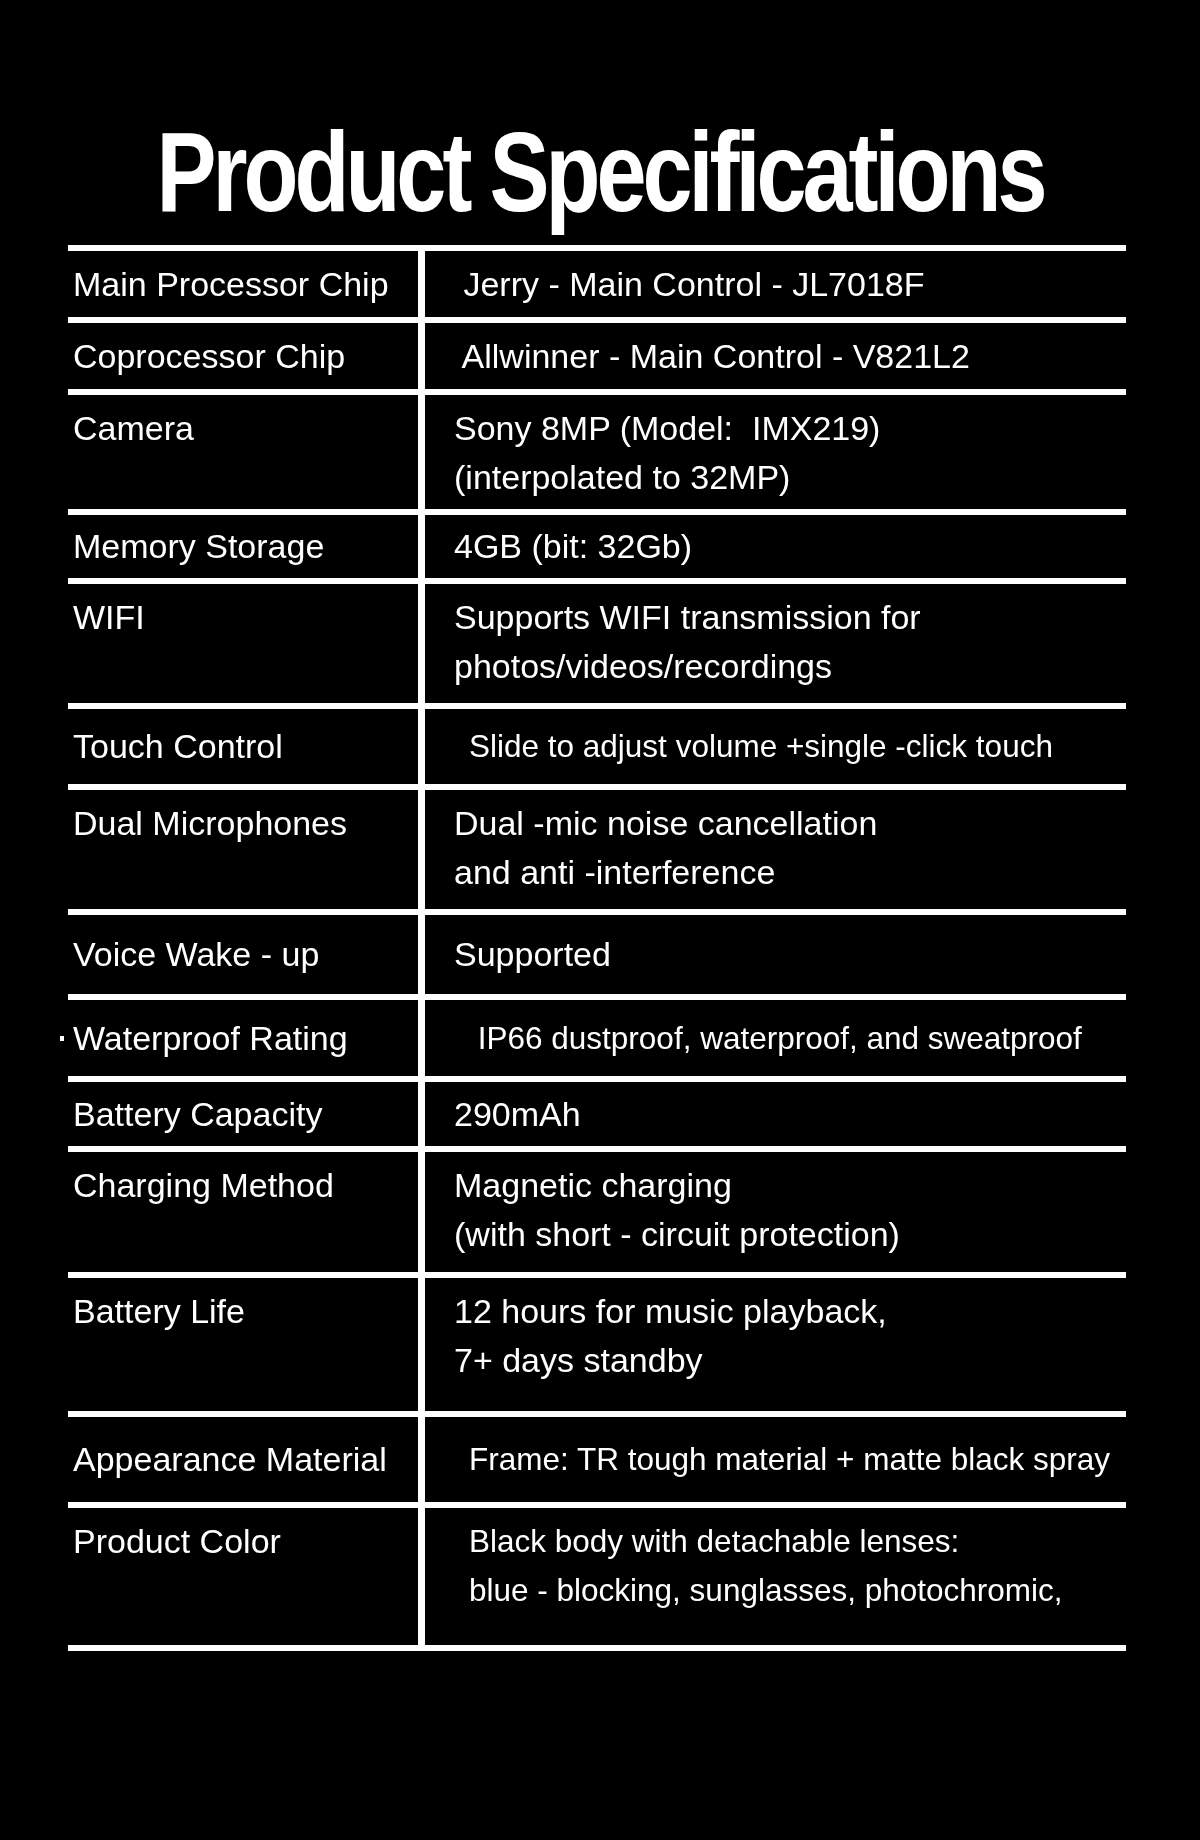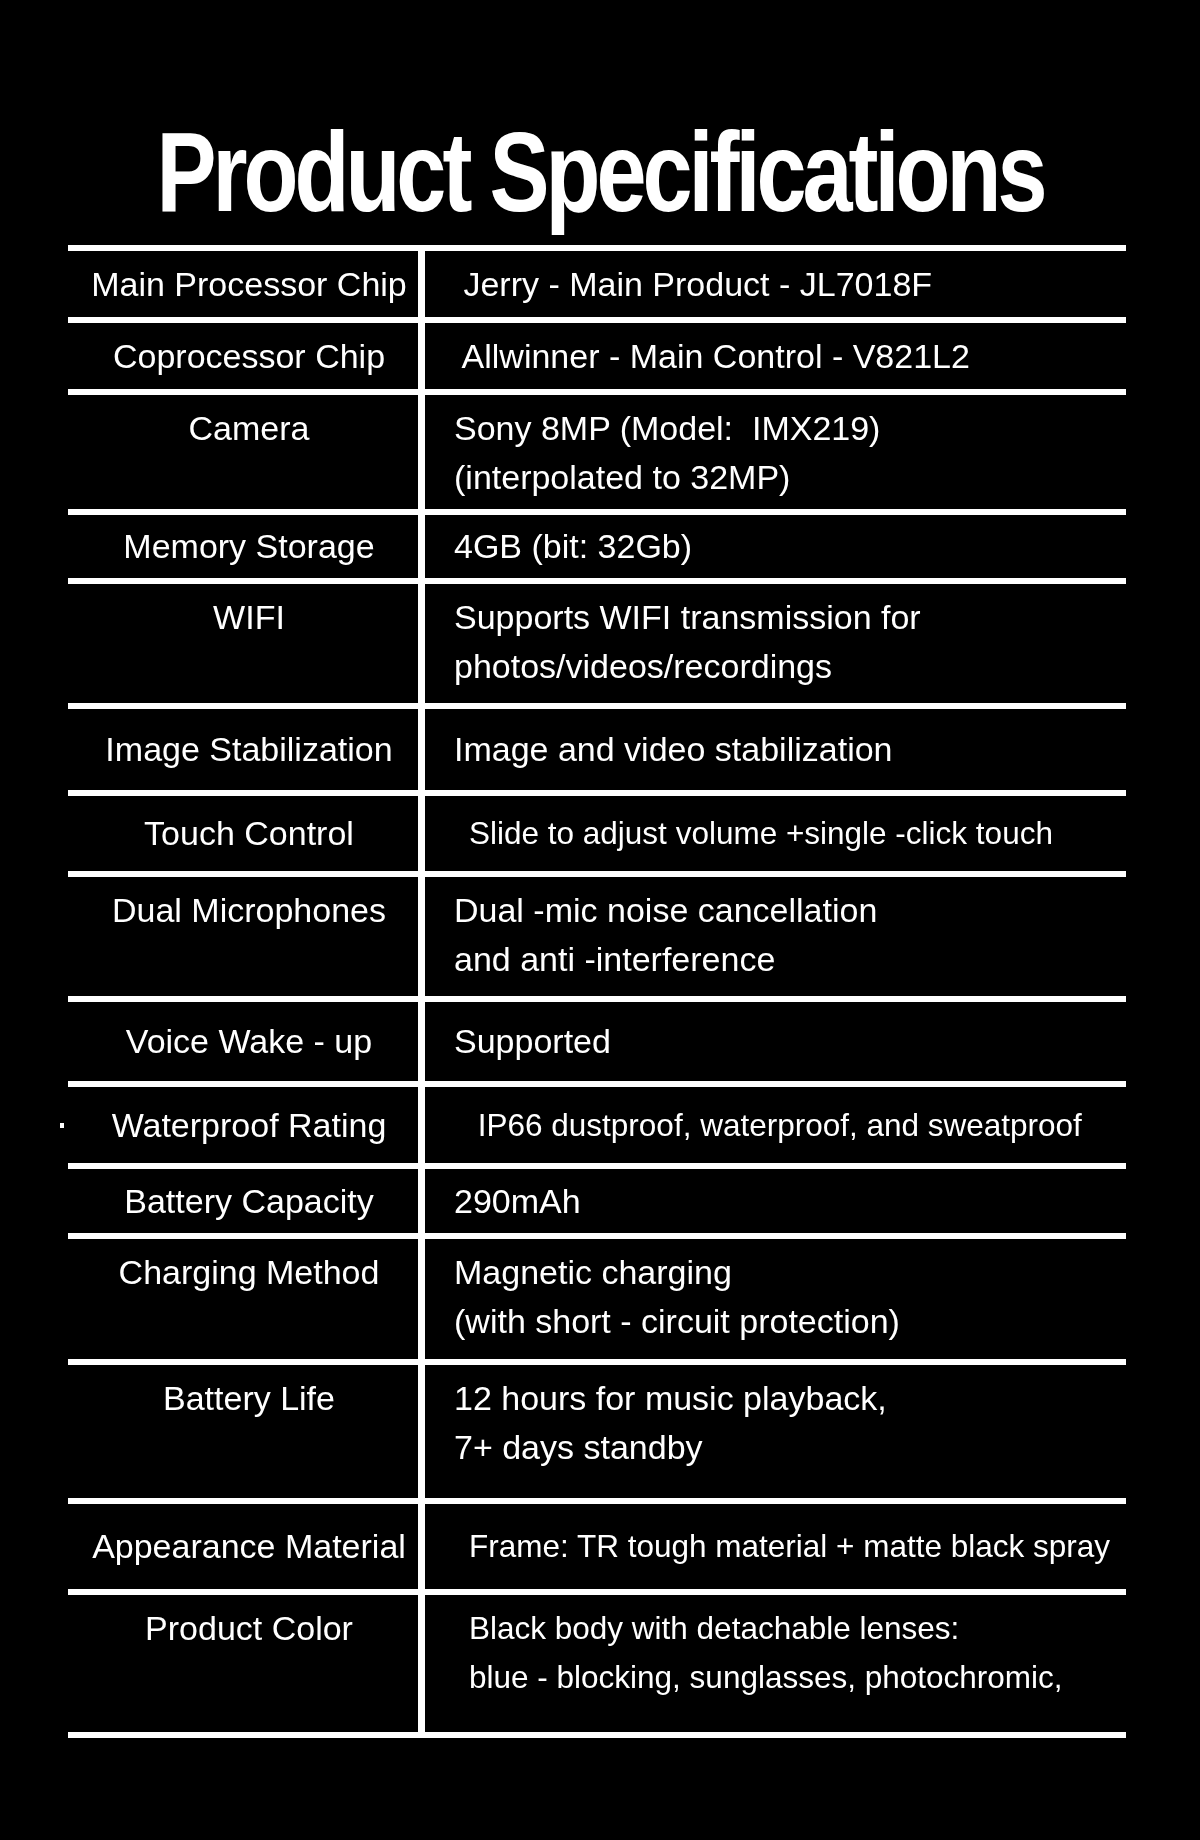--- a/index.html
+++ b/index.html
@@ -51,21 +51,20 @@
   .row.multi{align-items:flex-start;}
   .row.multi .cell{padding-top:9px;}
   .cell{box-sizing:border-box;}
   .cell.label{
     flex:0 0 357px;
     padding-left:5px;
     position:relative;
     font-size:34px;
     line-height:49px;
     white-space:pre;
-    text-align:center;
   }
   .cell.value{
     flex:1 1 auto;
     padding-left:29px;
     font-size:34px;
     line-height:49px;
     overflow:visible;
   }
   .cell.value .vl{white-space:pre;}
   .cell.value.sm{font-size:31.5px;padding-left:44px;}
@@ -81,21 +80,21 @@
 <body>
 
 <h1 class="title">Product Specifications</h1>
 
 <div class="spec-table">
   <div class="vdivider"></div>
 
   <div class="row" style="height:72px">
     <div class="cell label"><span>Main Processor Chip</span></div>
     <div class="cell value">
-        <div class="vl"> Jerry - Main Product - JL7018F</div>
+        <div class="vl"> Jerry - Main Control - JL7018F</div>
       </div>
   </div>
 
   <div class="row" style="height:72px">
     <div class="cell label"><span>Coprocessor Chip</span></div>
     <div class="cell value">
         <div class="vl"> Allwinner - Main Control - V821L2</div>
       </div>
   </div>
 
@@ -116,26 +115,20 @@
   </div>
 
   <div class="row multi" style="height:125px">
     <div class="cell label"><span>WIFI</span></div>
     <div class="cell value">
       <div class="vl">Supports WIFI transmission for</div>
       <div class="vl">photos/videos/recordings</div>
     </div>
   </div>
 
-  <div class="row" style="height:87px">
-    <div class="cell label"><span>Image Stabilization</span></div>
-    <div class="cell value">
-        <div class="vl">Image and video stabilization</div>
-      </div>
-  </div>
 
   <div class="row" style="height:81px">
     <div class="cell label"><span>Touch Control</span></div>
     <div class="cell value sm">
         <div class="vl">Slide to adjust volume +single -click touch</div>
       </div>
   </div>
 
   <div class="row multi" style="height:125px">
     <div class="cell label"><span>Dual Microphones</span></div>

